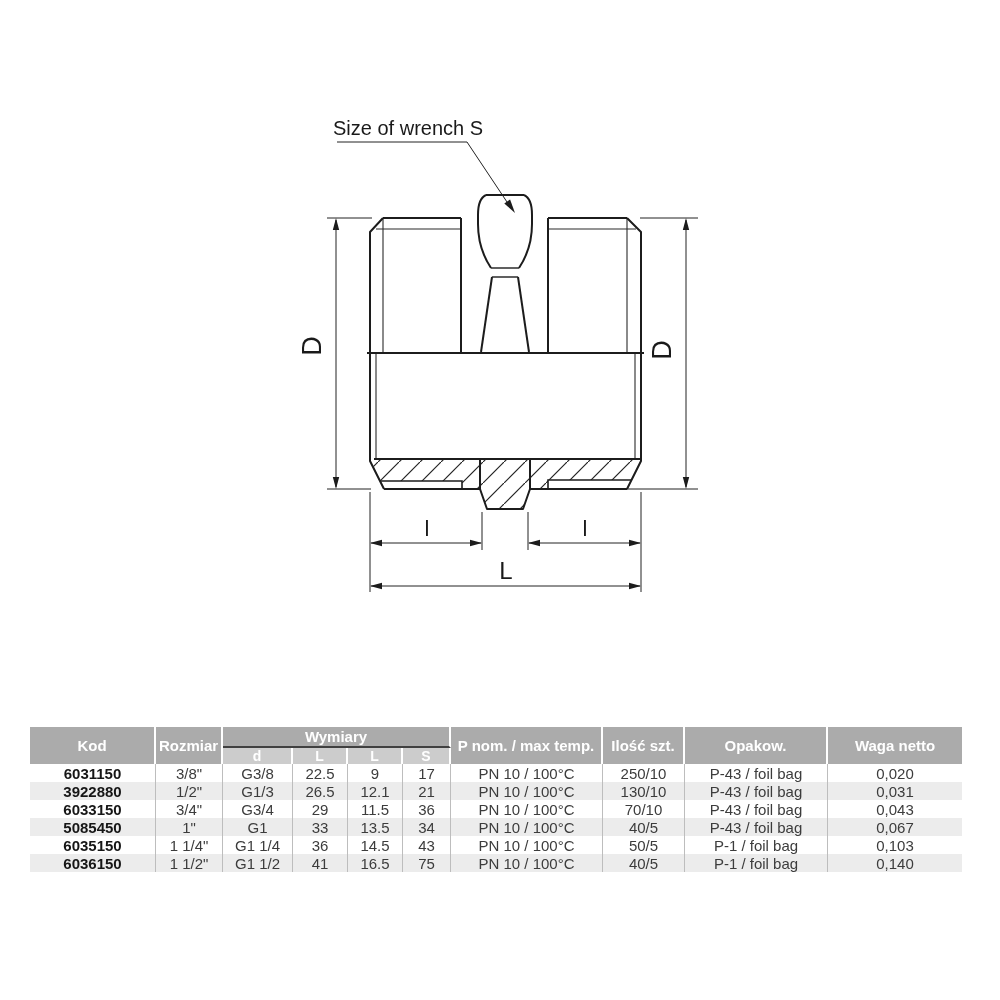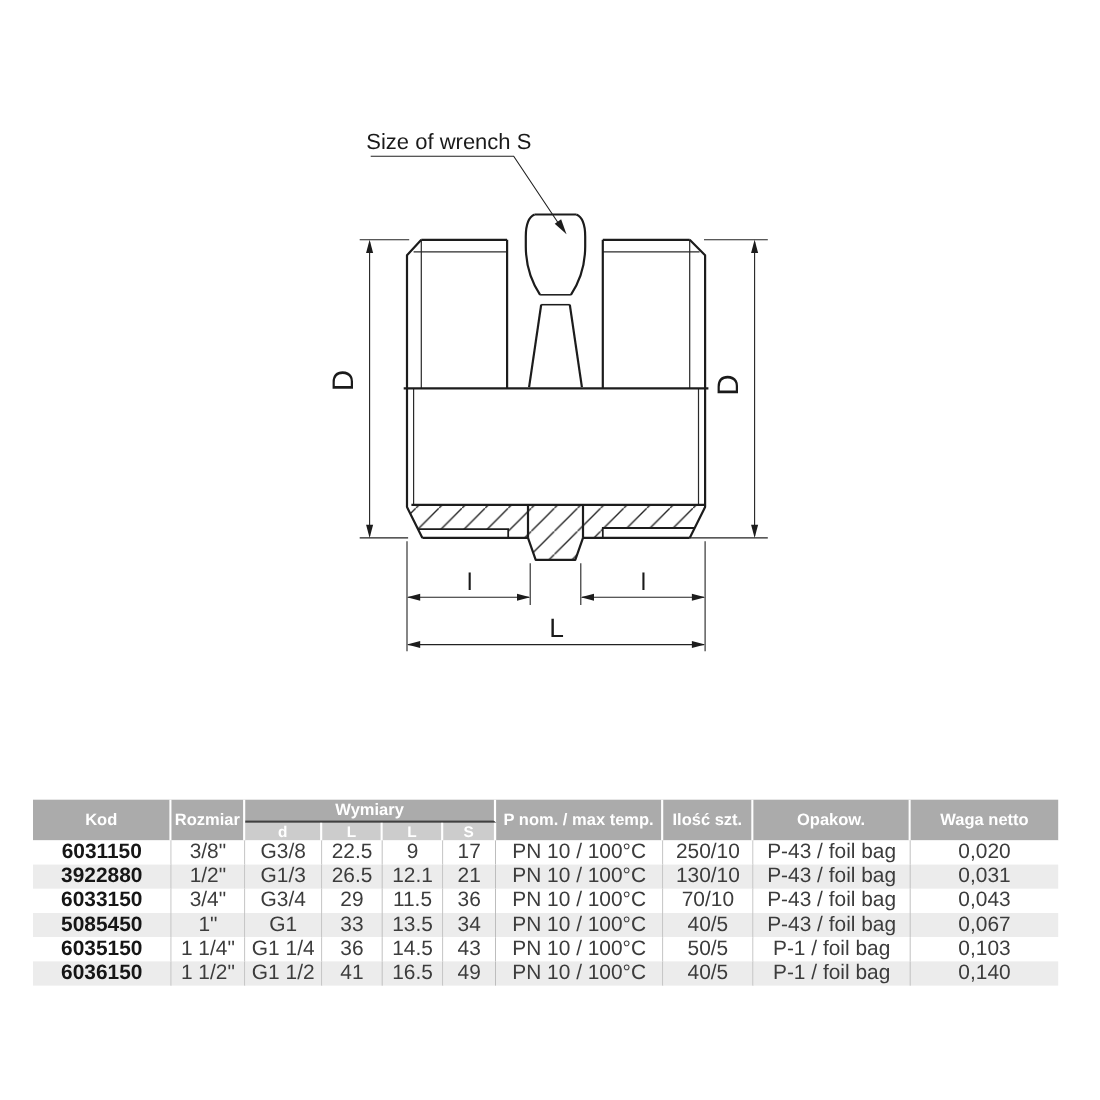--- a/index.html
+++ b/index.html
@@ -10,21 +10,21 @@
   .tablewrap{position:absolute;left:30px;top:727px;width:932px;}
   table.spec{border-collapse:separate;border-spacing:0;width:932px;table-layout:fixed;}
   table.spec th, table.spec td{padding:0;margin:0;text-align:center;vertical-align:middle;
       white-space:nowrap;overflow:hidden;}
   th.main{background:var(--header-bg,#ababab);color:var(--header-text,#fff);
       font-size:15px;font-weight:bold;height:37px;border-right:2px solid #fff;}
   th.main.wym{height:19px;border-bottom:2px solid #404040;}
   th.sub{background:var(--subheader-bg,#cccccc);color:var(--header-text,#fff);
       font-size:14px;font-weight:bold;height:16px;border-right:2px solid #fff;}
   th.last{border-right:none;}
-  td{font-size:19px;color:var(--cell-text,#3c3c3c);height:18px;border-right:1px solid #bdbdbd;}
+  td{font-size:15px;color:var(--cell-text,#3c3c3c);height:18px;border-right:1px solid #bdbdbd;}
   td.last{border-right:none;}
   td.kod{font-weight:bold;color:#161616;}
   tr.data-even td{background:#ffffff;}
   tr.data-odd td{background:var(--stripe-bg,#ececec);}
 </style>
 </head>
 <body>
 
 <div class="stage">
 
@@ -207,21 +207,21 @@
           <td>50/5</td>
           <td>P-1 / foil bag</td>
           <td class="last">0,103</td>
         </tr>
         <tr class="data-odd">
           <td class="kod">6036150</td>
           <td>1 1/2"</td>
           <td>G1 1/2</td>
           <td>41</td>
           <td>16.5</td>
-          <td>49</td>
+          <td>75</td>
           <td>PN 10 / 100°C</td>
           <td>40/5</td>
           <td>P-1 / foil bag</td>
           <td class="last">0,140</td>
         </tr>
       </tbody>
     </table>
   </div>
 </div>
 

